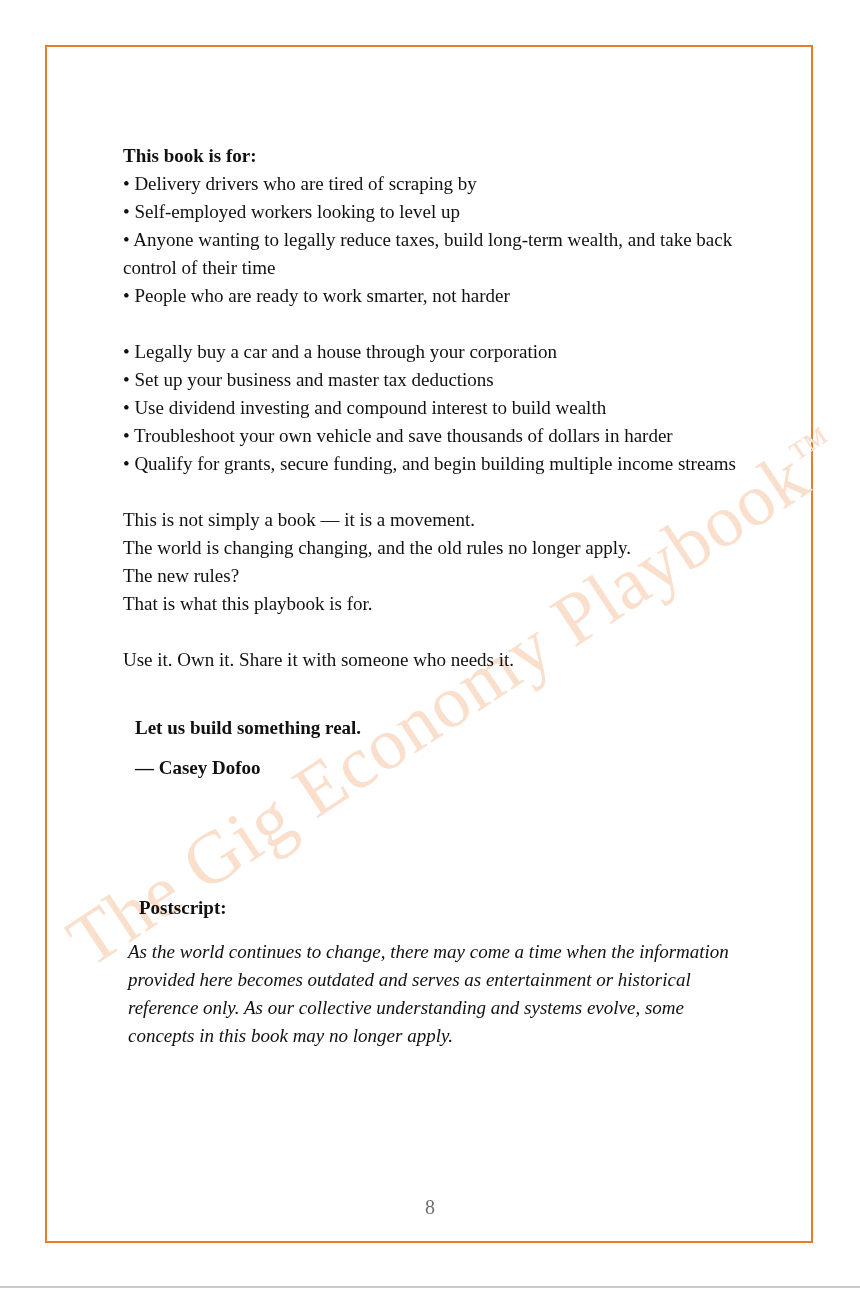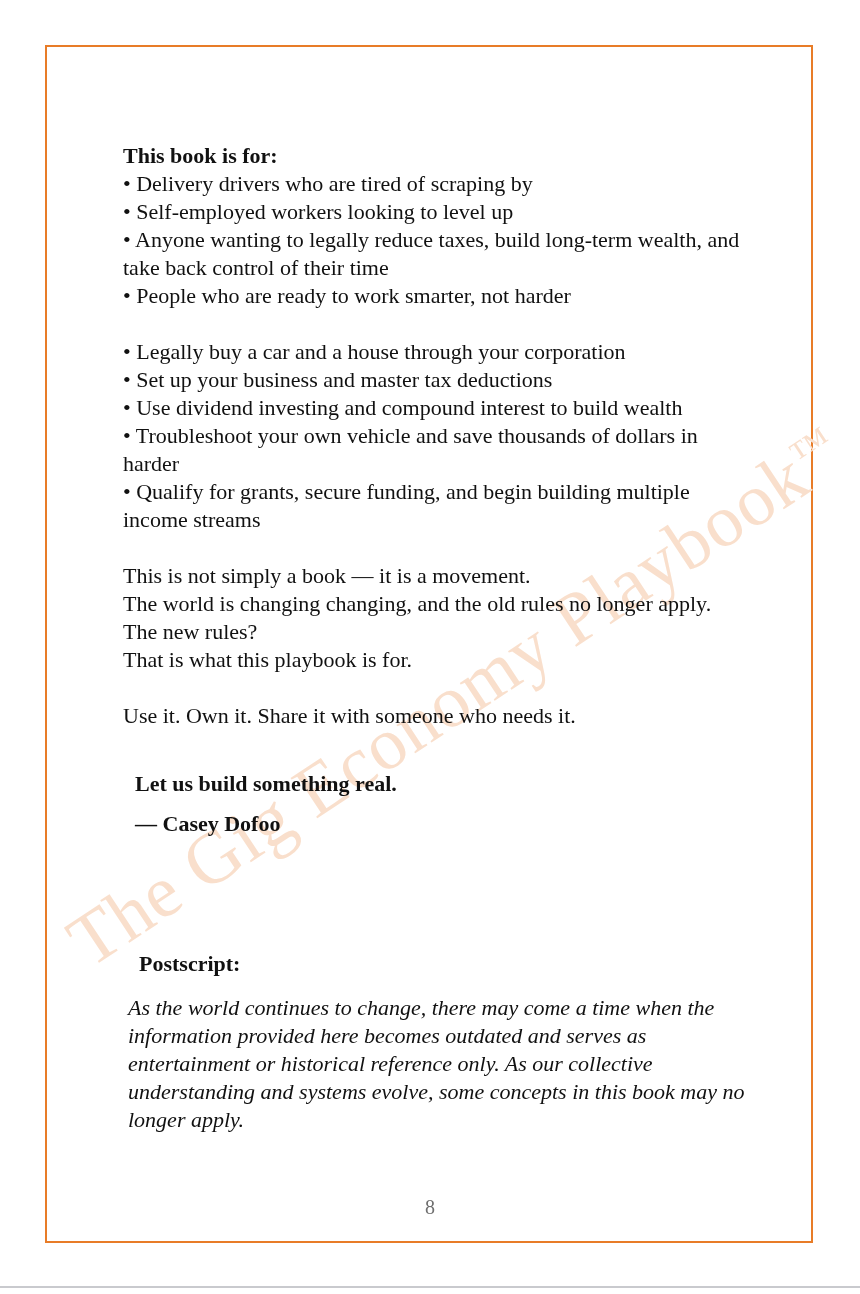--- a/index.html
+++ b/index.html
@@ -80,21 +80,21 @@
   }
 
   
   #content {
     position: absolute;
     left: 123px;
     top: 142px;
     width: 632px;
     z-index: 2;
     color: #111111;
-    font-size: 22px;
+    font-size: 19px;
     line-height: 28px;
   }
 
   .block { margin: 0; }
   .spacer { height: 28px; }
 
   .heading {
     font-weight: bold;
     margin: 0;
   }

